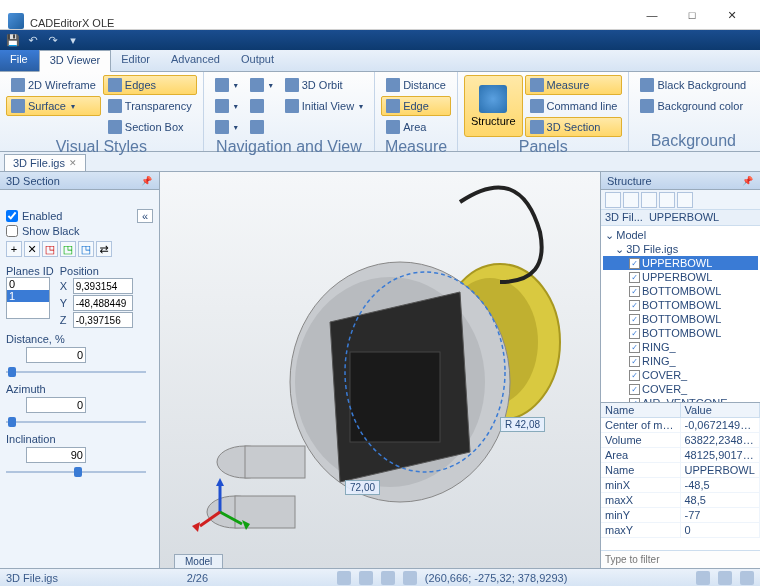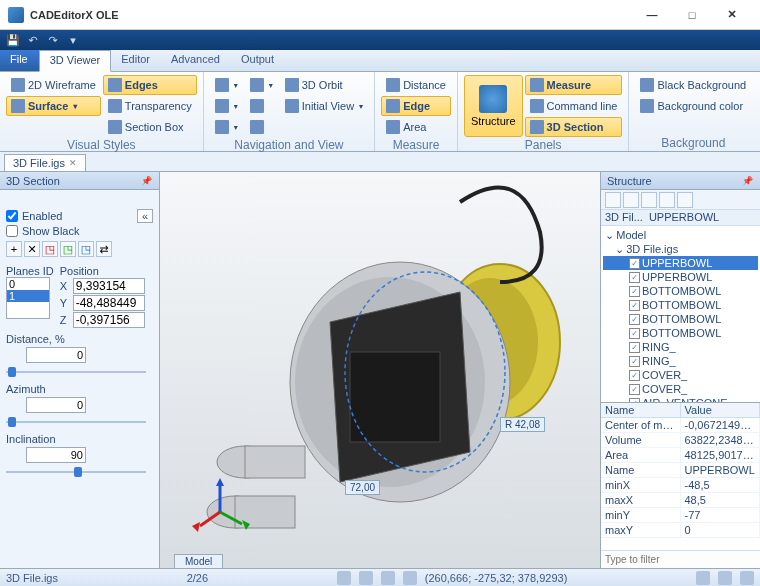--- a/index.html
+++ b/index.html
@@ -1,53 +1,53 @@
 <!DOCTYPE html>
 <html><head>
 <meta charset="utf-8">
 <style>
 * { box-sizing: border-box; margin: 0; padding: 0; font-family: "Segoe UI", Tahoma, sans-serif; font-size: 11px; }
 body { width: 760px; height: 586px; background: #000; overflow: hidden; }
-.titlebar { height: 30px; background: #fff; display: flex; align-items: center; padding: 0 8px; border-bottom: 1px solid #d0d0d0; font-weight: bold; }
+.titlebar { height: 30px; background: #fff; display: flex; align-items: flex-end; padding: 0 8px; border-bottom: 1px solid #d0d0d0; }
 .titlebar .icon { width: 16px; height: 16px; background: linear-gradient(135deg,#4a90d9,#2060a0); border-radius: 2px; margin-right: 6px; }
 .titlebar .title { flex: 1; color: #333; }
 .titlebar .winbtn { width: 40px; height: 28px; display: flex; align-items: center; justify-content: center; color: #333; }
 .qat { height: 20px; background: linear-gradient(#1a4d8f,#0d3a6f); display: flex; align-items: center; padding: 0 4px; gap: 2px; }
 .qat .qbtn { width: 18px; height: 16px; display: flex; align-items: center; justify-content: center; color: #cde; }
 .tabs { height: 22px; background: linear-gradient(#eaf1fa,#d6e4f4); display: flex; border-bottom: 1px solid #9ab; }
 .tab { padding: 3px 10px; color: #3a5a8a; cursor: pointer; border-right: 1px solid transparent; }
 .tab.file { background: linear-gradient(#3a7bd5,#2a5fa5); color: #fff; }
 .tab.active { background: #fdfdfd; border: 1px solid #9ab; border-bottom: 1px solid #fdfdfd; margin-bottom: -1px; color: #2a4a7a; }
 .ribbon { height: 80px; background: linear-gradient(#fdfdfd,#e8f0f9); display: flex; border-bottom: 1px solid #9ab; }
 .rgroup { border-right: 1px solid #c5d5e8; padding: 3px 6px 0 6px; display: flex; flex-direction: column; }
 .rgroup .body { flex: 1; display: flex; gap: 2px; }
-.rgroup .label { text-align: center; color: #5a7aa5; font-size: 12px; padding: 1px 0; }
+.rgroup .label { text-align: center; color: #5a7aa5; font-size: 16px; padding: 1px 0; }
 .rcol { display: flex; flex-direction: column; gap: 1px; }
 .rbtn { display: flex; align-items: center; gap: 3px; padding: 2px 4px; border: 1px solid transparent; border-radius: 2px; white-space: nowrap; color: #2a4a7a; }
-.rbtn.sel { background: linear-gradient(#ffe9a8,#ffd76a); border: 1px solid #e0b030; font-weight: bold; }
+.rbtn.sel { background: linear-gradient(#ffe9a8,#ffd76a); border: 1px solid #e0b030; }
 .rbtn .ic { width: 14px; height: 14px; background: #6a8fc0; border-radius: 1px; flex-shrink: 0; }
 .rbtn .dd { font-size: 8px; margin-left: 2px; }
 .rbig { display: flex; flex-direction: column; align-items: center; justify-content: center; padding: 2px 6px; border-radius: 3px; }
 .rbig.sel { background: linear-gradient(#ffe9a8,#ffd76a); border: 1px solid #e0b030; }
 .rbig .bic { width: 28px; height: 28px; background: radial-gradient(circle,#5aa0e0,#2a70b0); border-radius: 3px; margin-bottom: 2px; }
 .doc-tabs { height: 20px; background: #e8f0f9; border-bottom: 1px solid #9ab; display: flex; align-items: flex-end; padding: 0 4px; }
 .doc-tab { background: #fdfdfd; border: 1px solid #9ab; border-bottom: none; padding: 2px 8px; font-size: 10px; display: flex; align-items: center; gap: 4px; color: #2a4a7a; }
 .doc-tab .x { font-size: 9px; color: #888; }
 .workspace { height: 396px; display: flex; background: #e8f0f9; }
 .leftpanel { width: 160px; display: flex; flex-direction: column; border-right: 1px solid #9ab; }
 .panelhdr { height: 18px; background: linear-gradient(#d6e4f4,#c0d4ec); border-bottom: 1px solid #9ab; padding: 2px 6px; color: #2a4a7a; font-size: 10px; display: flex; align-items: center; }
 .panelhdr .pin { margin-left: auto; font-size: 9px; }
 .section-body { padding: 17px 6px; background: #eef4fb; flex: 1; overflow: hidden; }
 .chk { display: flex; align-items: center; gap: 4px; margin: 2px 0; color: #2a4a7a; }
 .chk input { width: 12px; height: 12px; }
 .toolrow { display: flex; gap: 2px; margin: 4px 0; }
 .toolrow .tb { width: 16px; height: 16px; border: 1px solid #b0c4de; background: #f5f9fd; display:flex;align-items:center;justify-content:center; }
 .fieldrow { display: flex; align-items: center; gap: 3px; margin: 1px 0; }
 .fieldrow label { width: 10px; color: #2a4a7a; }
-.fieldrow input { width: 72px; height: 16px; border: 1px solid #9ab; padding: 0 2px; font-size: 12px; background: #fff; }
+.fieldrow input { width: 60px; height: 16px; border: 1px solid #9ab; padding: 0 2px; font-size: 10px; background: #fff; }
 .planes { display: flex; gap: 6px; margin: 3px 0; }
 .planes .list { width: 44px; height: 42px; border: 1px solid #9ab; background: #fff; font-size: 10px; }
 .planes .list div { padding: 0 2px; }
 .planes .list .selrow { background: #3a7bd5; color: #fff; }
 .lbl { color: #2a4a7a; margin-top: 4px; display: block; }
 .numspin { width: 60px; height: 16px; border: 1px solid #9ab; background: #fff; text-align: right; padding: 0 2px; margin: 2px 0 2px 20px; }
 .slider { width: 140px; height: 10px; position: relative; margin: 2px 0 6px 0; }
 .slider .track { position: absolute; top: 4px; left: 0; right: 0; height: 2px; background: #b0c4de; }
 .slider .thumb { position: absolute; top: 0; width: 8px; height: 10px; background: #3a7bd5; border-radius: 2px; }
 .viewport { flex: 1; background: linear-gradient(#f5f7f9,#d8dde2); position: relative; }

